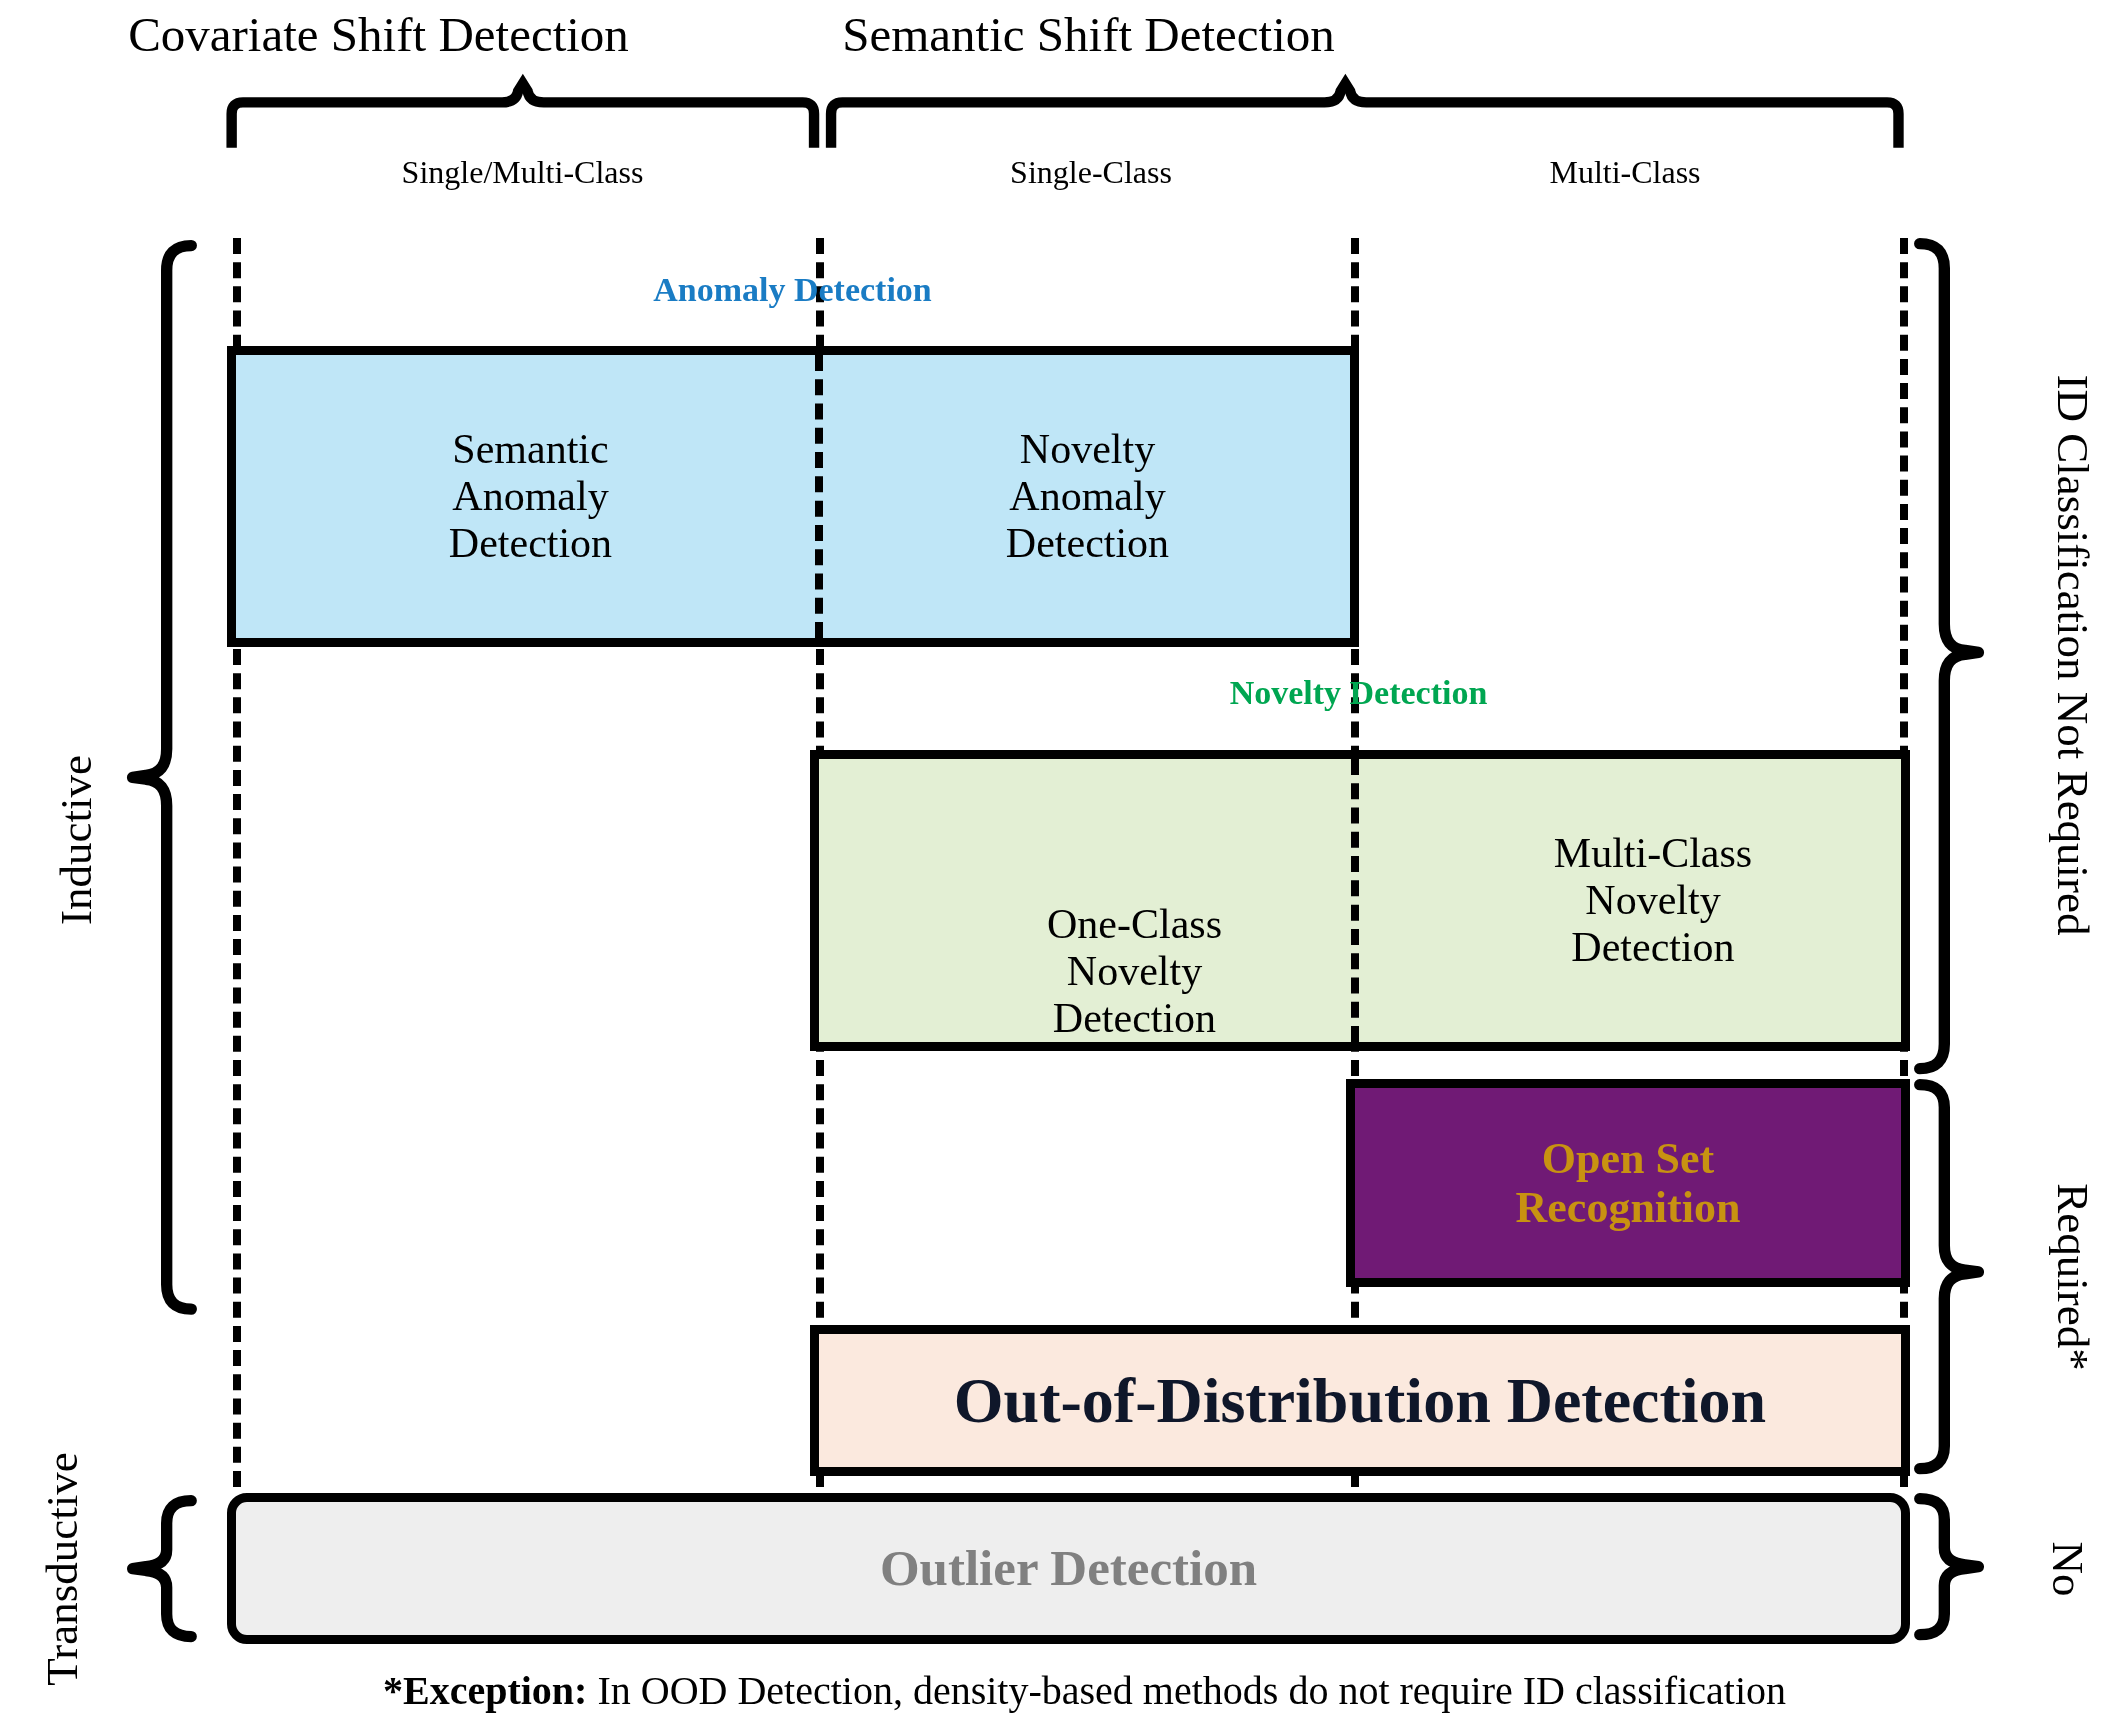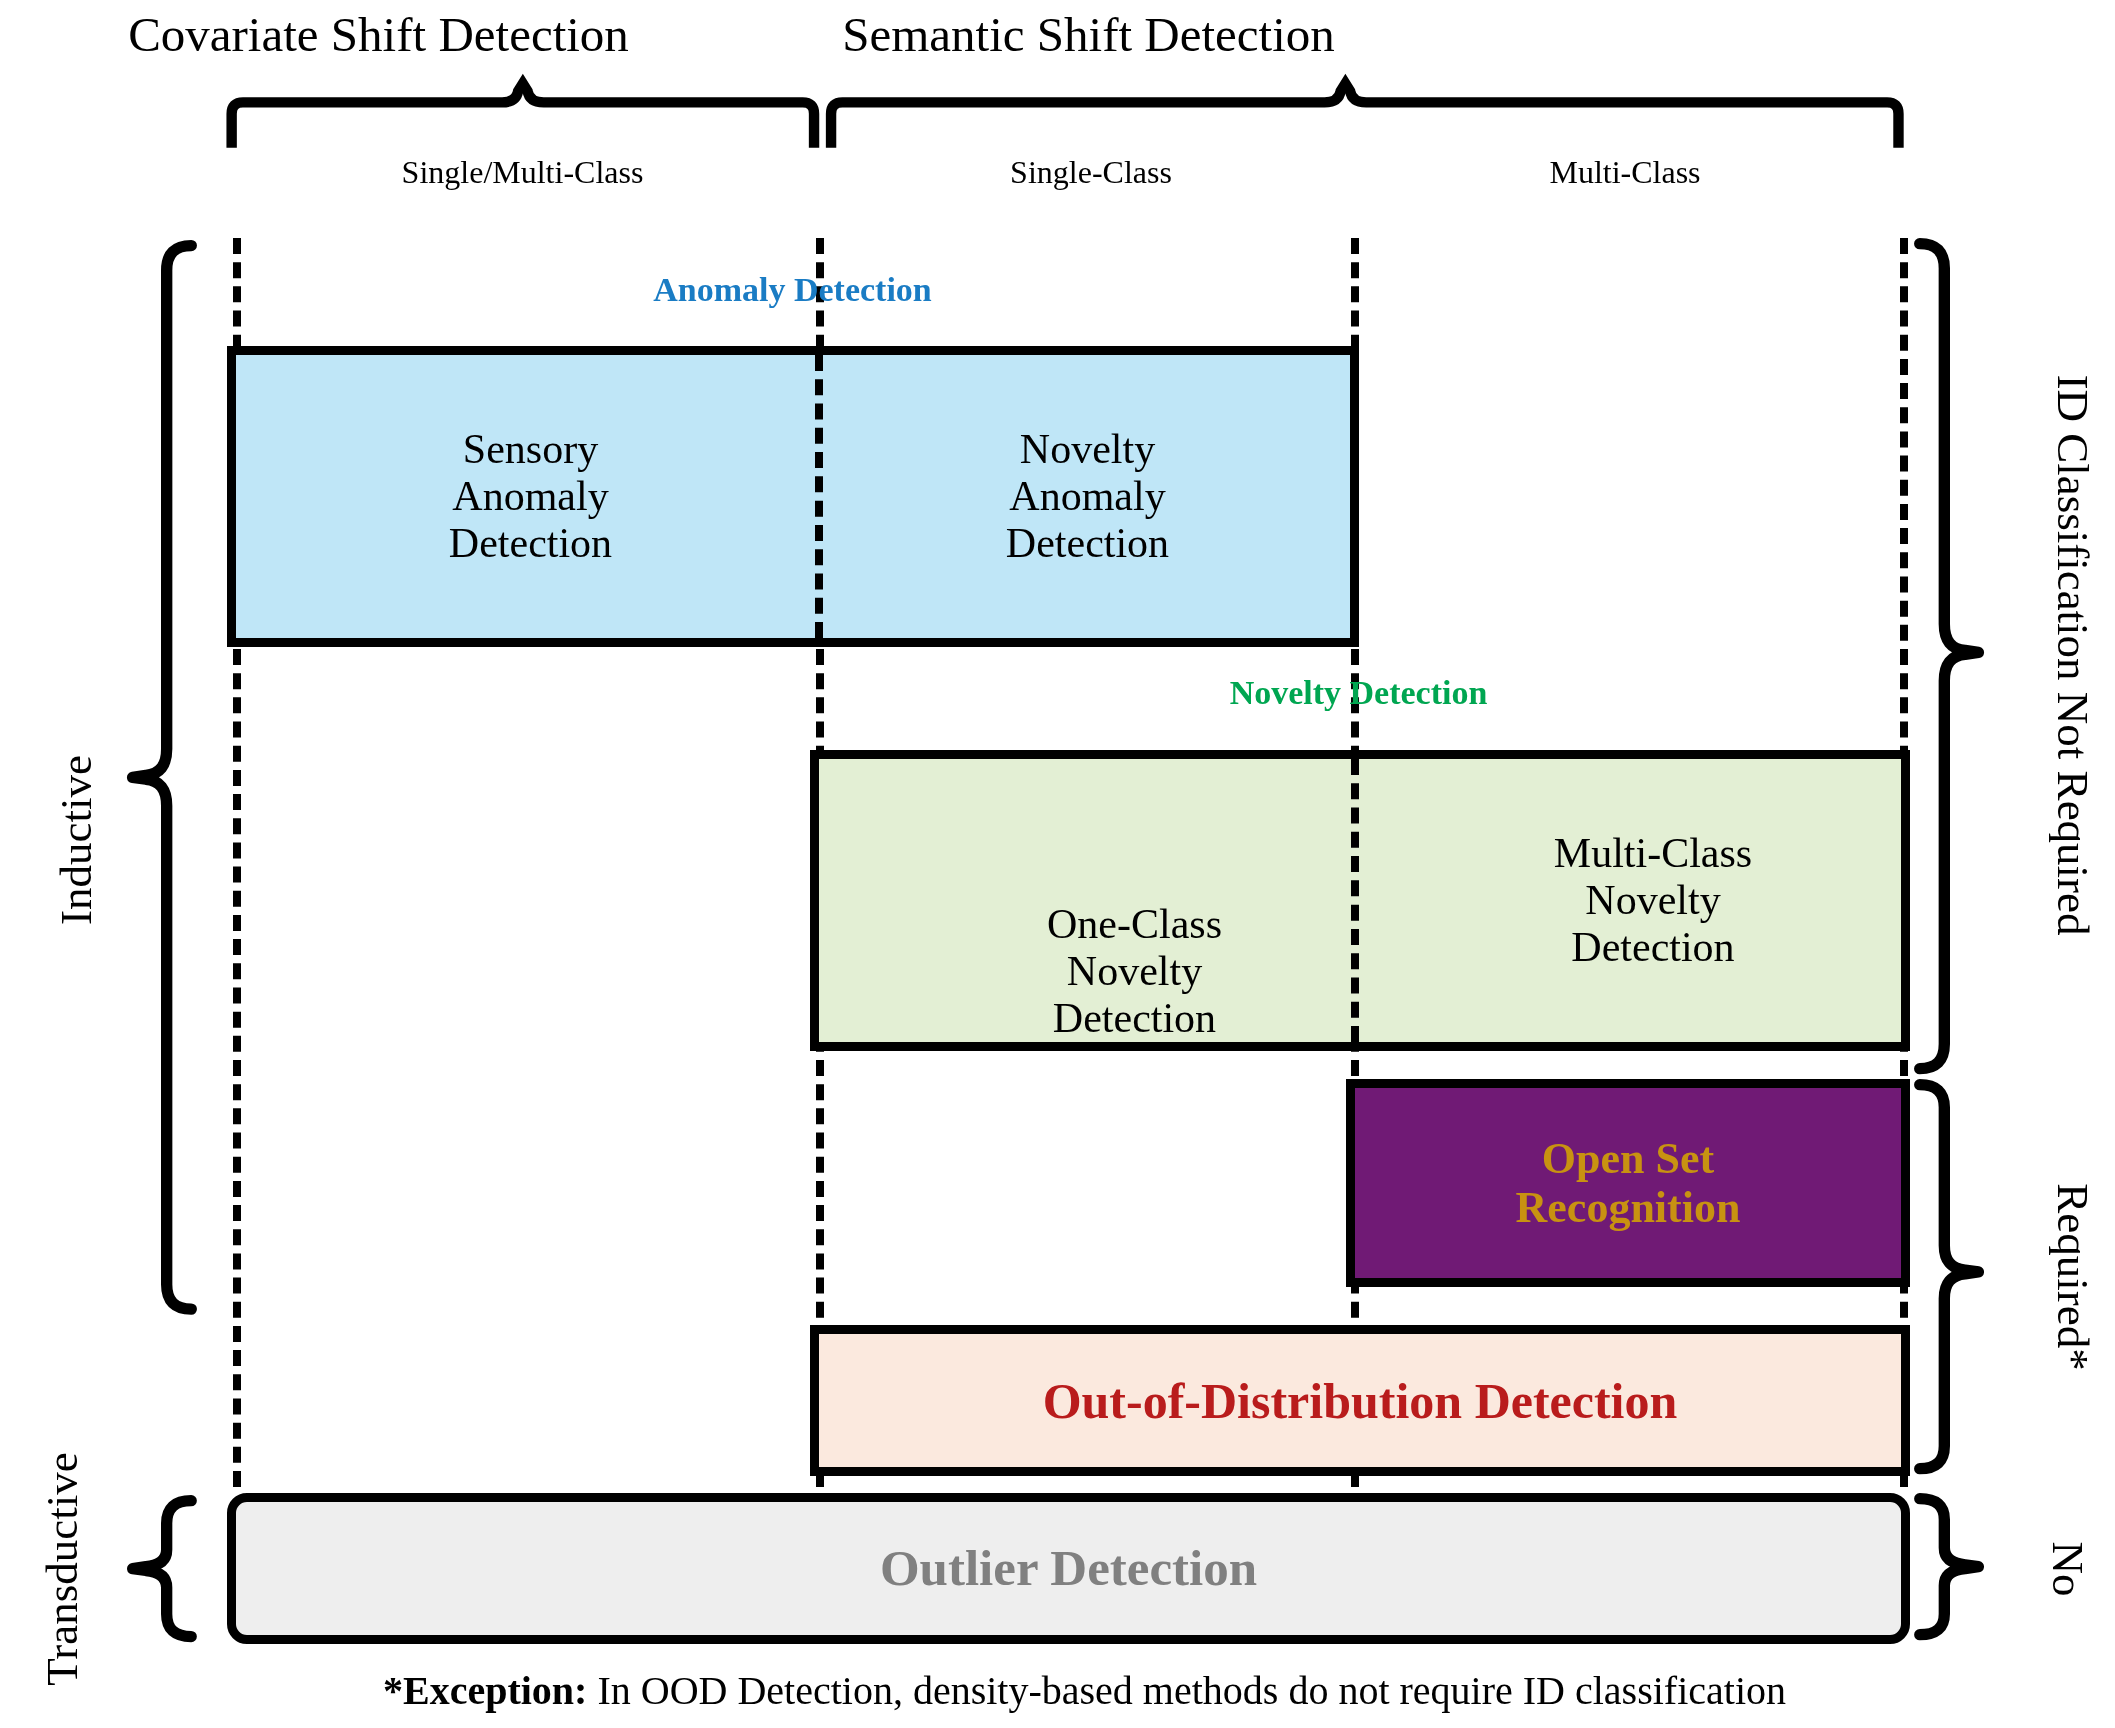--- a/index.html
+++ b/index.html
@@ -106,21 +106,21 @@
   <div class="abs" style="left:-137px;top:1543px;width:397px;height:57px;">
     <div class="rot-left" style="width:397px;">Transductive</div>
   </div>
 
   <div class="abs cattitle" style="left:233px;top:273px;width:1119px;color:#1a7cc4;">Anomaly Detection</div>
 
   <div class="abs box" style="left:227px;top:346px;width:1132px;height:301px;background:#bfe6f7;">
     <div style="position:relative;width:100%;height:100%;display:flex;">
       <div style="flex:0 0 589px;display:flex;align-items:center;justify-content:center;">
         <div class="lbl">
-          <div>Sensory</div>
+          <div>Semantic</div>
           <div>Anomaly</div>
           <div>Detection</div>
         </div>
       </div>
       <div style="flex:1;display:flex;align-items:center;justify-content:center;">
         <div class="lbl">
           <div>Novelty</div>
           <div>Anomaly</div>
           <div>Detection</div>
         </div>
@@ -152,21 +152,21 @@
   </div>
 
   <div class="abs box" style="left:1346px;top:1079px;width:564px;height:208px;background:#701a75;">
     <div class="lbl bold" style="color:#c89211;">
       <div>Open Set</div>
       <div>Recognition</div>
     </div>
   </div>
 
   <div class="abs box" style="left:810px;top:1325px;width:1100px;height:151px;background:#fbe9de;">
-    <div class="lbl bold" style="color:#b91c1c;font-size:50px;">Out-of-Distribution Detection</div>
+    <div class="lbl bold" style="color:#0f172a;font-size:64px;">Out-of-Distribution Detection</div>
   </div>
 
   <div class="abs box" style="left:227px;top:1493px;width:1683px;height:151px;background:#eeeeee;border-radius:20px;">
     <div class="lbl bold" style="color:#808080;font-size:51px;">Outlier Detection</div>
   </div>
 
   <svg class="abs" style="left:1912px;top:238px;" width="76" height="842" viewBox="0 0 80 890">
     <path d="M 8,6 Q 34,6 34,32 L 34,408 Q 34,434 56,436 L 70,438 L 56,440 Q 34,442 34,468 L 34,852 Q 34,878 8,878" fill="none" stroke="#000" stroke-width="12" stroke-linecap="round" stroke-linejoin="round"></path>
   </svg>
 

